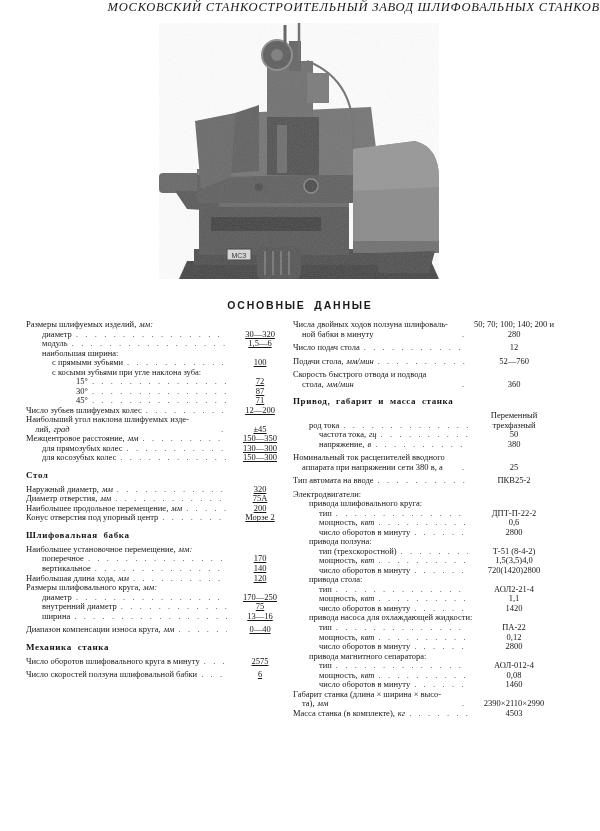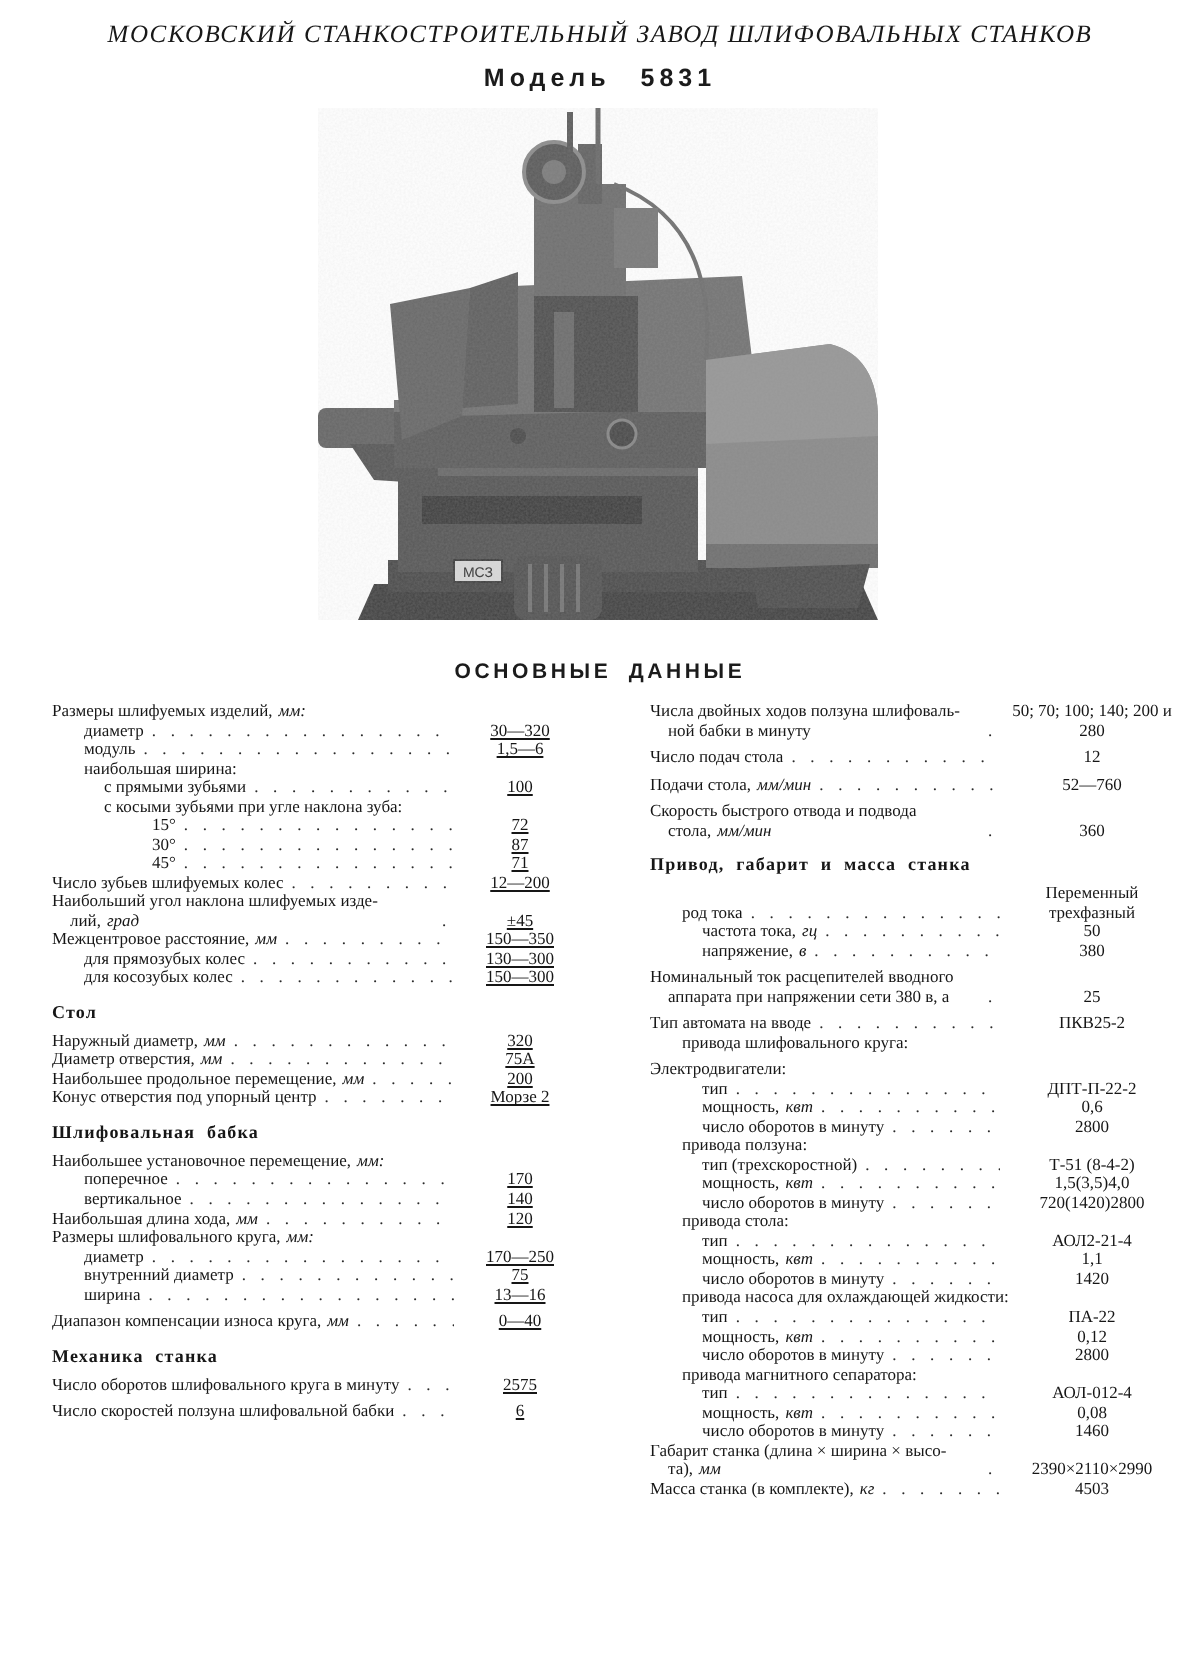--- a/index.html
+++ b/index.html
@@ -2,21 +2,21 @@
 <html><head>
 <meta charset="utf-8">
 <style>
   html,body{margin:0;padding:0;background:#e8e8e8;}
   .page{
     width:600px;height:831px;background:#ffffff;margin:0 auto;
     position:relative;overflow:hidden;color:#1b1b1b;
     font-family:"Liberation Serif", serif;
   }
   
-  .hdr{text-align:center;padding-top:10px;}
+  .hdr{text-align:right;}
   .factory{
     font-style:italic;font-size:12.5px;letter-spacing:0.8px;
     color:#181818;white-space:nowrap;
   }
   .machine-type{
     font-family:"Liberation Sans", sans-serif;font-weight:bold;
     font-size:14.5px;letter-spacing:1.6px;margin-top:4px;
   }
   .model{
     font-family:"Liberation Sans", sans-serif;font-weight:bold;
@@ -25,21 +25,21 @@
   
   .photo{width:322px;height:268px;margin:6px auto 0;}
   .photo svg{display:block;width:100%;height:100%;}
   
   .main-heading{
     text-align:center;font-family:"Liberation Sans", sans-serif;
     font-weight:bold;font-size:10.5px;letter-spacing:1.8px;
     word-spacing:4px;margin-top:10px;
   }
   
-  .cols{display:flex;gap:34px;padding:9px 26px 0 26px;}
+  .cols{display:flex;gap:2px;padding:9px 26px 0 26px;}
   .col{
     width:265px;font-size:8.5px;line-height:1.12;color:#161616;
   }
   .sec-title{
     text-align:left;font-weight:bold;font-size:9px;
     letter-spacing:0.6px;word-spacing:3px;margin:7px 0 5px 0;
   }
   .row{display:flex;align-items:flex-end;}
   .row.vtop{align-items:flex-end;}
   .row.gap{margin-top:4px;}
@@ -61,21 +61,20 @@
   .col-left  .value{width:62px;text-decoration:underline;}
   .col-right .value{width:88px;}
 </style>
 </head>
 <body>
 
 <div class="page">
 
   <div class="hdr">
     <div class="factory">МОСКОВСКИЙ  СТАНКОСТРОИТЕЛЬНЫЙ  ЗАВОД  ШЛИФОВАЛЬНЫХ  СТАНКОВ</div>
-    <div class="model">Модель 5831</div>
   </div>
 
   <div class="photo">
     <svg viewBox="0 0 322 268" xmlns="http://www.w3.org/2000/svg">
       <defs>
         <filter id="grain" x="0" y="0" width="100%" height="100%">
           <feTurbulence type="fractalNoise" baseFrequency="0.9" numOctaves="2" result="n"></feTurbulence>
           <feColorMatrix in="n" type="matrix" values="0 0 0 0 0.45  0 0 0 0 0.45  0 0 0 0 0.45  0 0 0 0.16 0"></feColorMatrix>
           <feComposite operator="over" in2="SourceGraphic"></feComposite>
         </filter>
@@ -315,25 +314,25 @@
         <div class="row ind0 gap">
           <span class="label"><span class="ltext">Номинальный ток расцепителей вводного аппарата при напряжении сети 380 в, а</span></span>
           <span class="dots">. . . . . . . . . . . . . . . . . . . . . . . . . . . . . . . . . . . . . . . . . . . . . . . . . . . . . . . . . . . . . . . . . . . . . . . . . . . . . . . . . . . . . . . . . .</span>
           <span class="value">25</span>
         </div>
         <div class="row ind0 gap">
           <span class="label"><span class="ltext">Тип автомата на вводе</span></span>
           <span class="dots">. . . . . . . . . . . . . . . . . . . . . . . . . . . . . . . . . . . . . . . . . . . . . . . . . . . . . . . . . . . . . . . . . . . . . . . . . . . . . . . . . . . . . . . . . .</span>
           <span class="value">ПКВ25-2</span>
         </div>
+        <div class="row ind0 gap">
+          <span class="label"><span class="ltext">Электродвигатели:</span></span>
+        </div>
         <div class="row ind1">
           <span class="label"><span class="ltext">привода шлифовального круга:</span></span>
-        </div>
-        <div class="row ind0 gap">
-          <span class="label"><span class="ltext">Электродвигатели:</span></span>
         </div>
         <div class="row ind2">
           <span class="label"><span class="ltext">тип</span></span>
           <span class="dots">. . . . . . . . . . . . . . . . . . . . . . . . . . . . . . . . . . . . . . . . . . . . . . . . . . . . . . . . . . . . . . . . . . . . . . . . . . . . . . . . . . . . . . . . . .</span>
           <span class="value">ДПТ-П-22-2</span>
         </div>
         <div class="row ind2">
           <span class="label"><span class="ltext">мощность,</span><span class="unit">квт</span></span>
           <span class="dots">. . . . . . . . . . . . . . . . . . . . . . . . . . . . . . . . . . . . . . . . . . . . . . . . . . . . . . . . . . . . . . . . . . . . . . . . . . . . . . . . . . . . . . . . . .</span>
           <span class="value">0,6</span>

